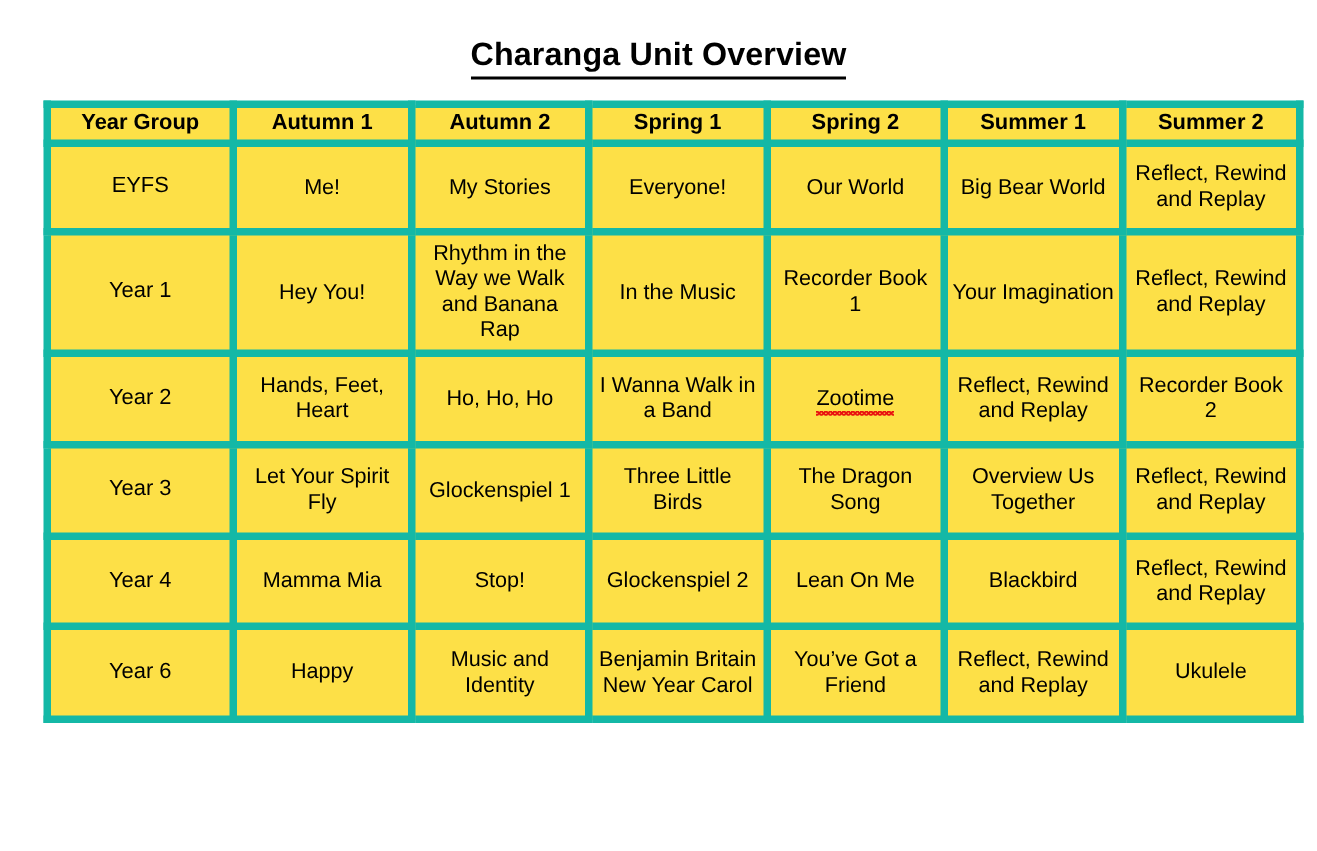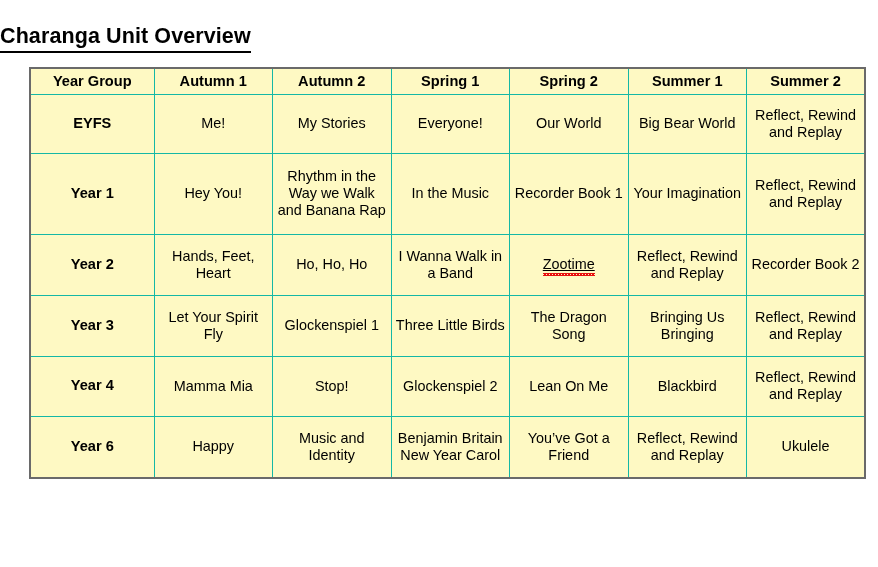--- a/index.html
+++ b/index.html
@@ -22,21 +22,21 @@
     height: 567px;
     box-sizing: border-box;
   }
 
   
   .doc-title {
     position: absolute;
     top: 24px;
     left: 0;
     width: 878px;
-    text-align: left;
+    text-align: center;
     font-size: 21.5px;
     font-weight: bold;
     color: #000000;
     letter-spacing: 0.1px;
   }
   .doc-title span {
     display: inline-block;
     border-bottom: 2px solid #000000;
     padding-bottom: 1px;
     line-height: 1.2;
@@ -52,41 +52,41 @@
 
   table.overview {
     border-collapse: collapse;
     table-layout: fixed;
     width: 835px;
     border: 2px solid #6a6a6a;
   }
 
   table.overview td,
   table.overview th {
-    border: 1px solid #14b8a6;
+    border: 5px solid #14b8a6;
     text-align: center;
     vertical-align: middle;
     padding: 2px 3px;
     font-size: 14.4px;
     line-height: 1.18;
     color: #000000;
     font-weight: normal;
     box-sizing: border-box;
-    background: #fef9c3;
+    background: #fde047;
   }
 
   table.overview thead th {
     font-weight: bold;
     font-size: 14.6px;
     height: 26px;
     padding: 1px 3px;
   }
 
   table.overview td.yeargroup {
-    font-weight: bold;
+    font-weight: normal;
     font-size: 14.6px;
   }
 
   
   col.c-year   { width: 124px; }
   col.c-term   { width: 118.5px; }
 
   
   tr.r-eyfs  td { height: 59px; }
   tr.r-y1    td { height: 81px; }
@@ -94,21 +94,20 @@
   tr.r-y3    td { height: 61px; }
   tr.r-y4    td { height: 60px; }
   tr.r-y5    td { height: 60px; }
   tr.r-y6    td { height: 62px; }
 
   
   td.hl { background: #fad45f; }
 
   
   .u-line {
-    text-decoration: underline;
     text-decoration-thickness: 1px;
     text-underline-offset: 1px;
   }
 
   
   .squiggle {
     position: relative;
     display: inline-block;
   }
   .squiggle::after {
@@ -202,21 +201,21 @@
             <td><span class="squiggle u-line">Zootime</span></td>
             <td>Reflect, Rewind and Replay</td>
             <td class="hl">Recorder Book 2</td>
           </tr>
           <tr class="r-y3">
             <td class="yeargroup">Year 3</td>
             <td>Let Your Spirit Fly</td>
             <td class="hl">Glockenspiel 1</td>
             <td>Three Little Birds</td>
             <td>The Dragon Song</td>
-            <td>Bringing Us Bringing</td>
+            <td>Overview Us Together</td>
             <td>Reflect, Rewind and Replay</td>
           </tr>
           <tr class="r-y4">
             <td class="yeargroup">Year 4</td>
             <td>Mamma Mia</td>
             <td>Stop!</td>
             <td class="hl">Glockenspiel 2</td>
             <td>Lean On Me</td>
             <td>Blackbird</td>
             <td>Reflect, Rewind and Replay</td>

